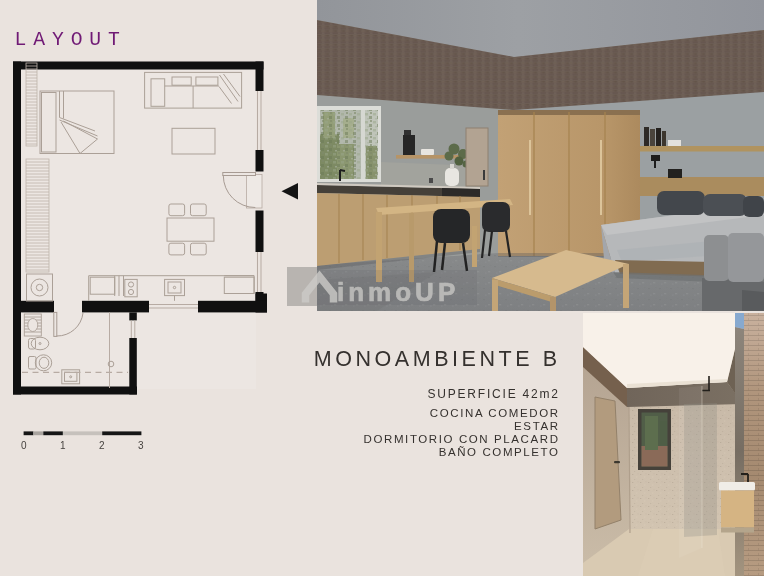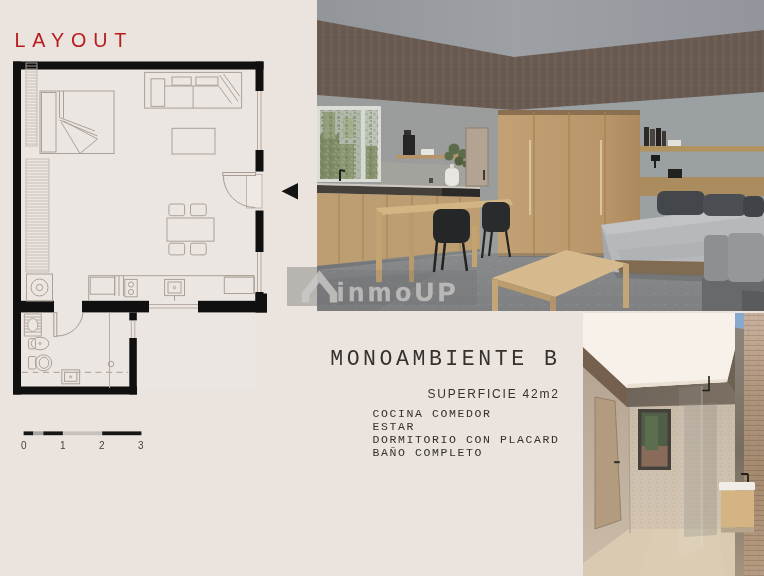--- a/index.html
+++ b/index.html
@@ -4,21 +4,21 @@
 <style>
   html,body{margin:0;padding:0;}
   body{width:764px;height:576px;overflow:hidden;background:#eae3de;font-family:"Liberation Sans",sans-serif;position:relative;}
   .abs{position:absolute;}
 </style>
 </head>
 <body>
 
 <div class="abs" style="left:0;top:0;width:764px;height:576px;background:#eae3de;"></div>
 
-<div class="abs" style="left:14.5px;top:28.5px;font-size:19.7px;letter-spacing:6.9px;color:#b91c1c;">LAYOUT</div>
+<div class="abs" style="left:14.5px;top:28.5px;font-size:19.7px;letter-spacing:6.9px;color:#701a75;font-family:Liberation Mono, monospace;">LAYOUT</div>
 
 <svg class="abs" style="left:0;top:0;" width="764" height="576" viewBox="0 0 764 576">
   <g fill="none" stroke="none">
 
     <rect x="21" y="69" width="235" height="320" fill="#ece6e2"></rect>
 
     <rect x="13" y="61.5" width="250.5" height="8" fill="#101010"></rect>
 
     <rect x="13" y="61.5" width="8" height="333" fill="#101010"></rect>
 
@@ -484,17 +484,17 @@
 
   <path d="M165,161 L165,169 M158,161 L165,161" stroke="#23201b" stroke-width="1.8" fill="none"></path>
 
   <rect x="136" y="169" width="36" height="8.5" rx="1.5" fill="#f0ede7"></rect>
 
   <rect x="138" y="177.5" width="33" height="37" fill="#d5b483"></rect>
 
   <rect x="138" y="214.5" width="33" height="5" fill="#b4a58c"></rect>
 </svg>
 
-<div class="abs" style="right:207px;top:346.5px;font-size:21.5px;letter-spacing:3.55px;margin-right:-3.55px;color:#35312e;white-space:nowrap;font-family:Liberation Mono, monospace;">MONOAMBIENTE B</div>
+<div class="abs" style="right:207px;top:346.5px;font-size:21.5px;letter-spacing:3.55px;margin-right:-3.55px;color:#35312e;white-space:nowrap;">MONOAMBIENTE B</div>
 
 <div class="abs" style="right:206px;top:387px;font-size:12px;letter-spacing:1.8px;margin-right:-1.8px;color:#35312e;white-space:nowrap;">SUPERFICIE 42m2</div>
 
-<div class="abs" style="right:206px;top:406.5px;font-size:11.5px;letter-spacing:1.6px;margin-right:-1.6px;color:#35312e;line-height:13.2px;white-space:nowrap;font-family:Liberation Mono, monospace;">COCINA COMEDOR<br>ESTAR<br>DORMITORIO CON PLACARD<br>BAÑO COMPLETO</div>
+<div class="abs" style="right:206px;top:406.5px;font-size:11.5px;letter-spacing:1.6px;margin-right:-1.6px;color:#35312e;text-align:right;line-height:13.2px;white-space:nowrap;">COCINA COMEDOR<br>ESTAR<br>DORMITORIO CON PLACARD<br>BAÑO COMPLETO</div>
 
 </body></html>

